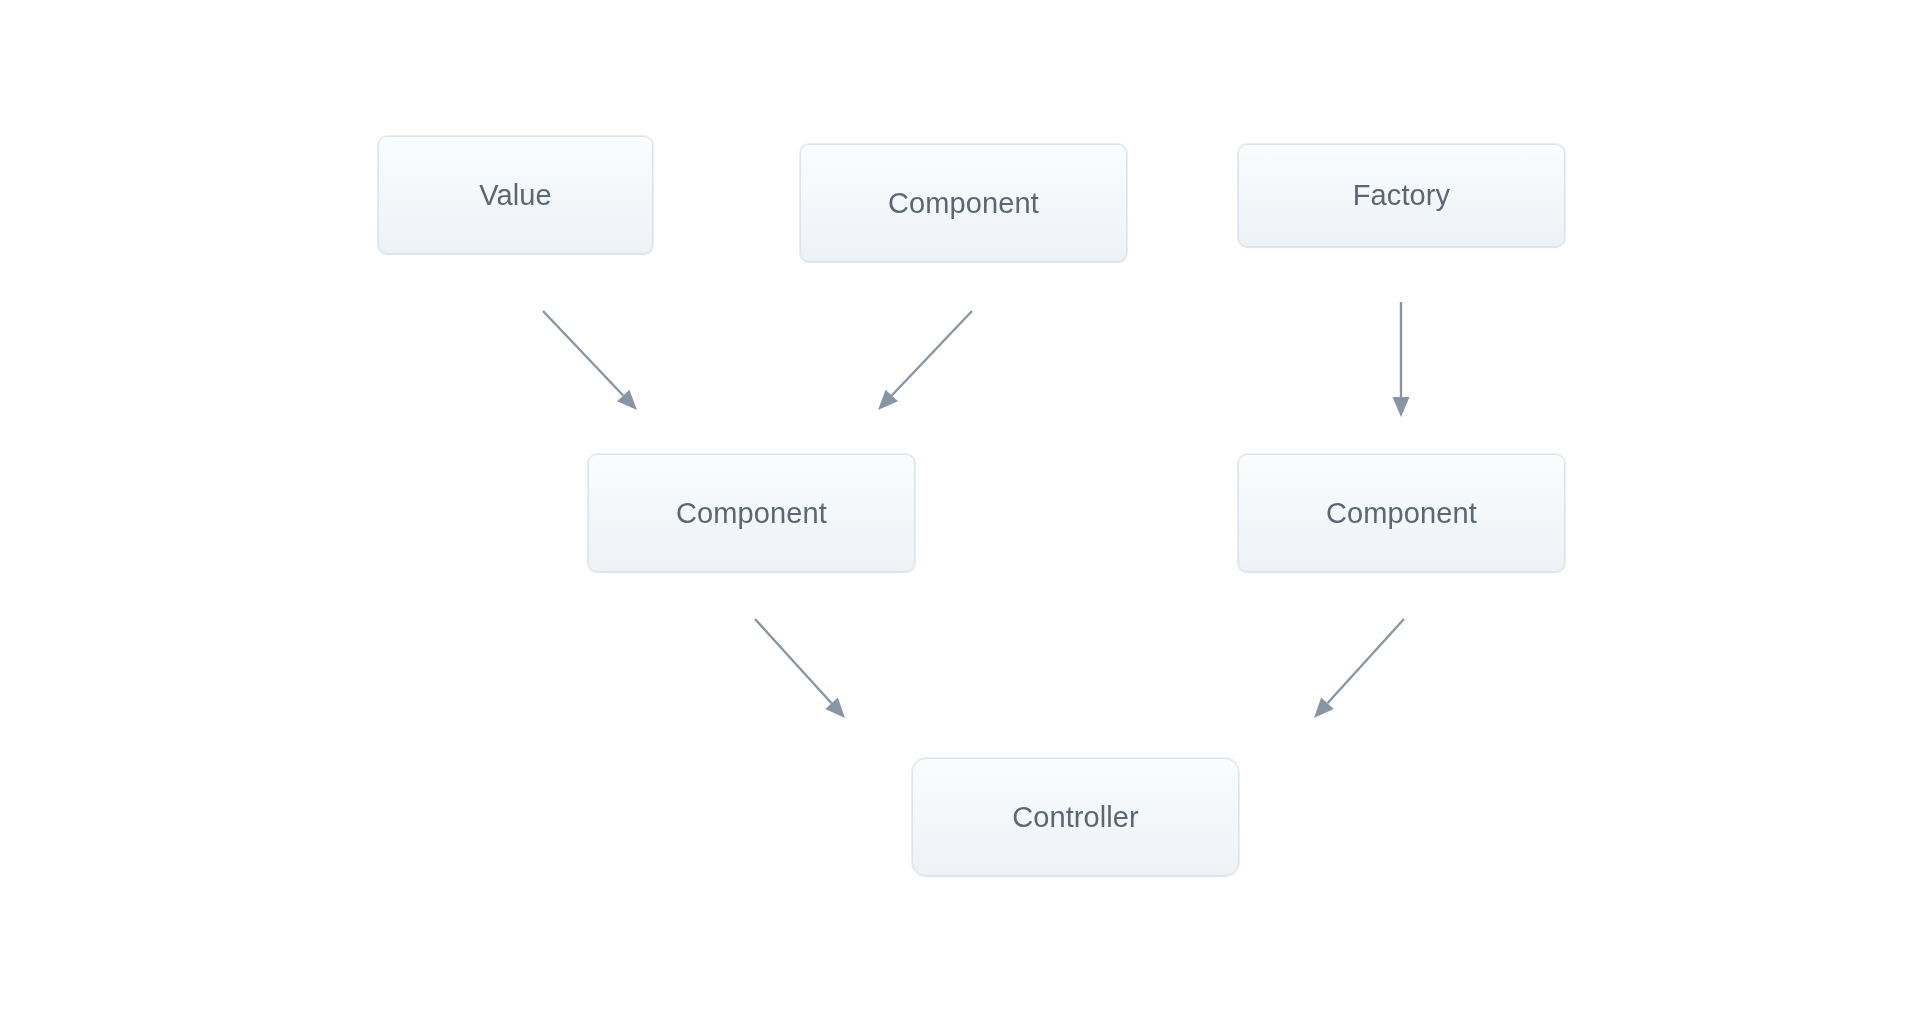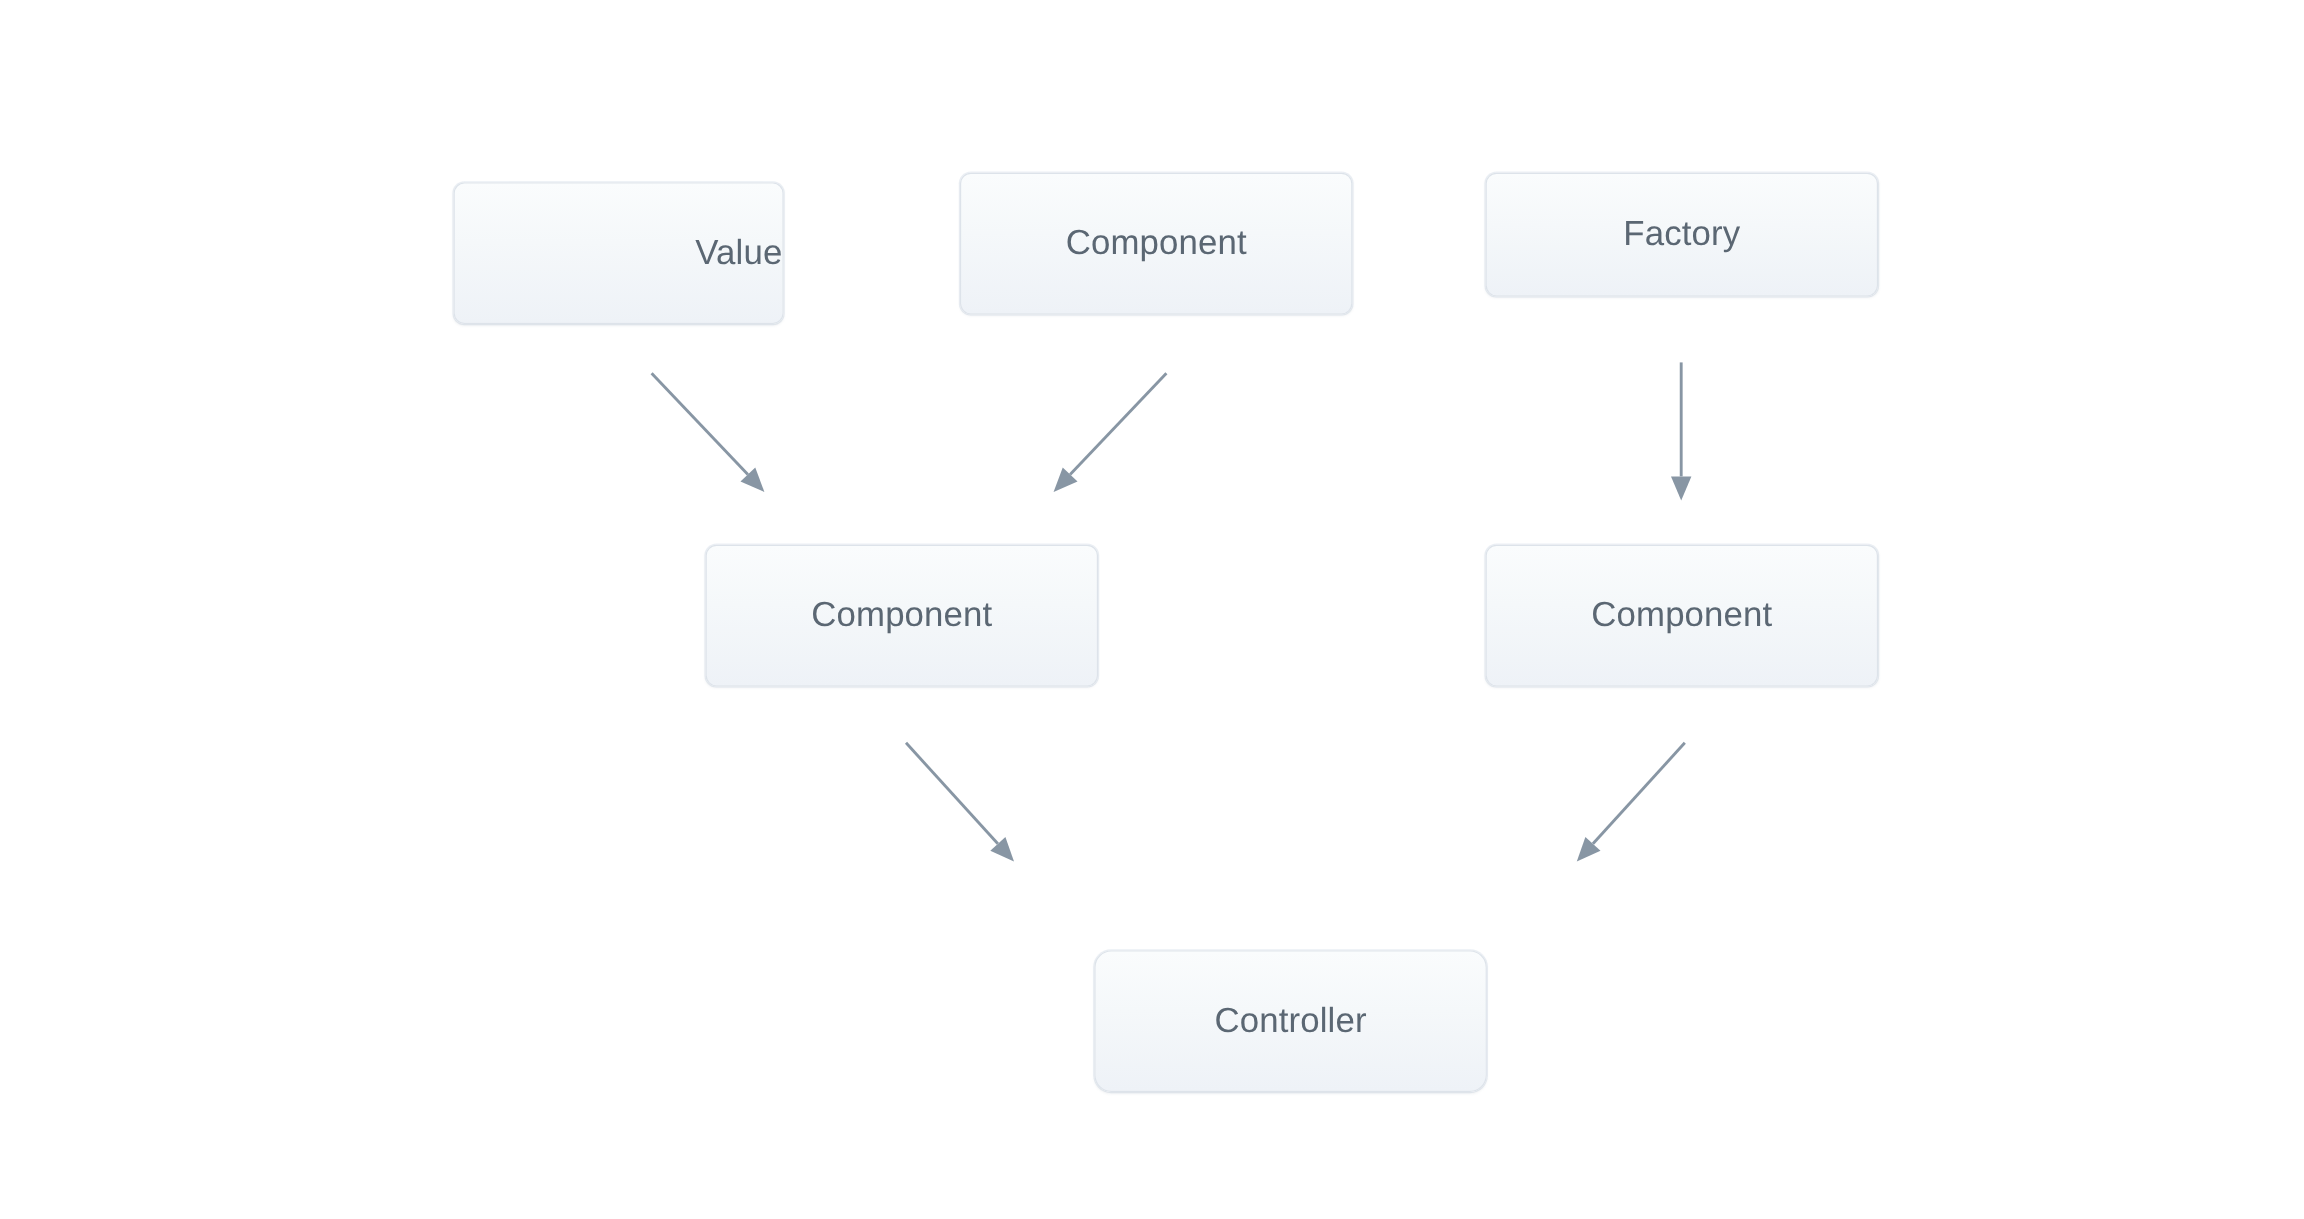--- a/index.html
+++ b/index.html
@@ -72,37 +72,37 @@
       <g>
         <line x1="755" y1="619" x2="831.5465441200738" y2="703.2011985320811" stroke="#8896a4" stroke-width="2.4" stroke-linecap="butt"></line>
         <polygon points="845,718 825.2570534962083,708.9189172810497 837.8360347439393,697.4834797831124" fill="#8896a4"></polygon>
       </g>
       <g>
         <line x1="1404" y1="619" x2="1327.4534558799262" y2="703.2011985320811" stroke="#8896a4" stroke-width="2.4" stroke-linecap="butt"></line>
         <polygon points="1314,718 1321.1639652560607,697.4834797831124 1333.7429465037917,708.9189172810497" fill="#8896a4"></polygon>
       </g>
     </svg>
 
-  <div class="node" style="left: 378px; top: 152px; width: 275px; height: 118px; justify-content: flex-end;">
+  <div class="node" style="left: 378px; top: 136px; width: 275px; height: 118px;">
     <span class="node-label">Value</span>
   </div>
 
   <div class="node" style="left: 800px; top: 144px; width: 327px; height: 118px;">
     <span class="node-label">Component</span>
   </div>
 
   <div class="node" style="left: 1238px; top: 144px; width: 327px; height: 103px;">
     <span class="node-label">Factory</span>
   </div>
 
   <div class="node" style="left: 588px; top: 454px; width: 327px; height: 118px;">
     <span class="node-label">Component</span>
   </div>
 
   <div class="node" style="left: 1238px; top: 454px; width: 327px; height: 118px;">
     <span class="node-label">Component</span>
   </div>
 
-  <div class="node" style="left: 912px; top: 792px; width: 327px; height: 118px; border-radius: 14px;">
+  <div class="node" style="left: 912px; top: 758px; width: 327px; height: 118px; border-radius: 14px;">
     <span class="node-label">Controller</span>
   </div>
 
 </div>
 
 </body></html>

